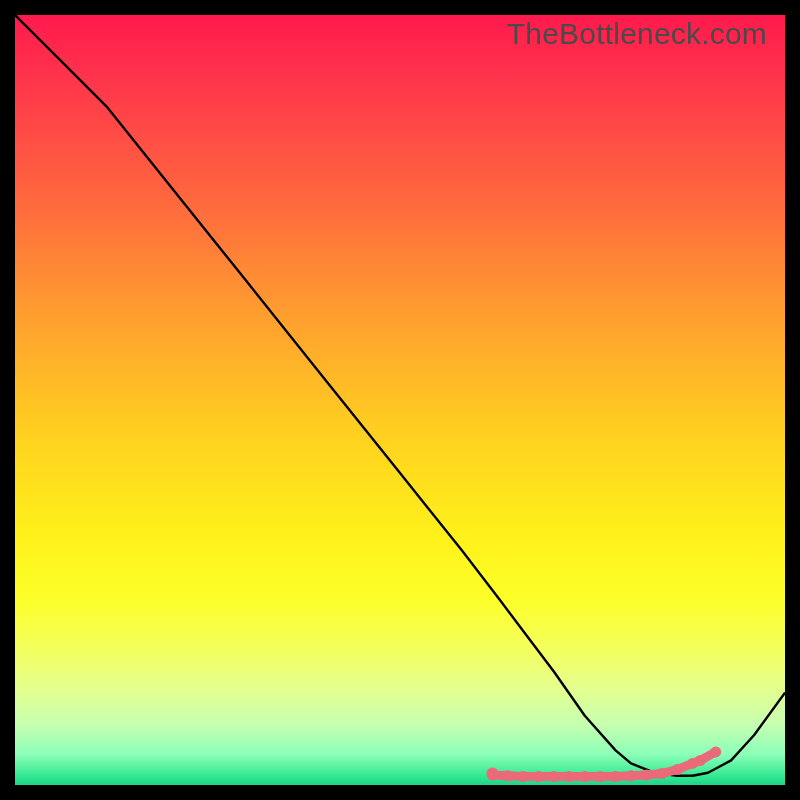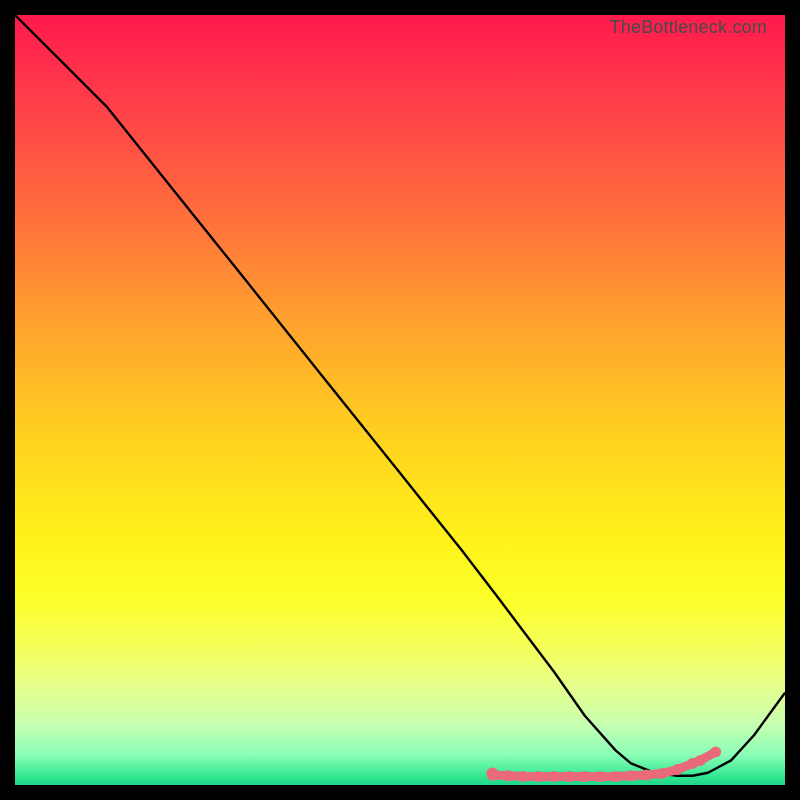--- a/index.html
+++ b/index.html
@@ -38,21 +38,21 @@
       #8cffb8 96%,
       #2fe68f 99%,
       #1fd489 100%
     );
   }
   .watermark {
     position: absolute;
     top: 2px;
     right: 18px;
     color: #4a4a4a;
-    font-size: 18px;
+    font-size: 30px;
     font-weight: 500;
     letter-spacing: 0.2px;
     z-index: 5;
   }
   svg.curve {
     position: absolute;
     left: 0;
     top: 0;
     width: 770px;
     height: 770px;

